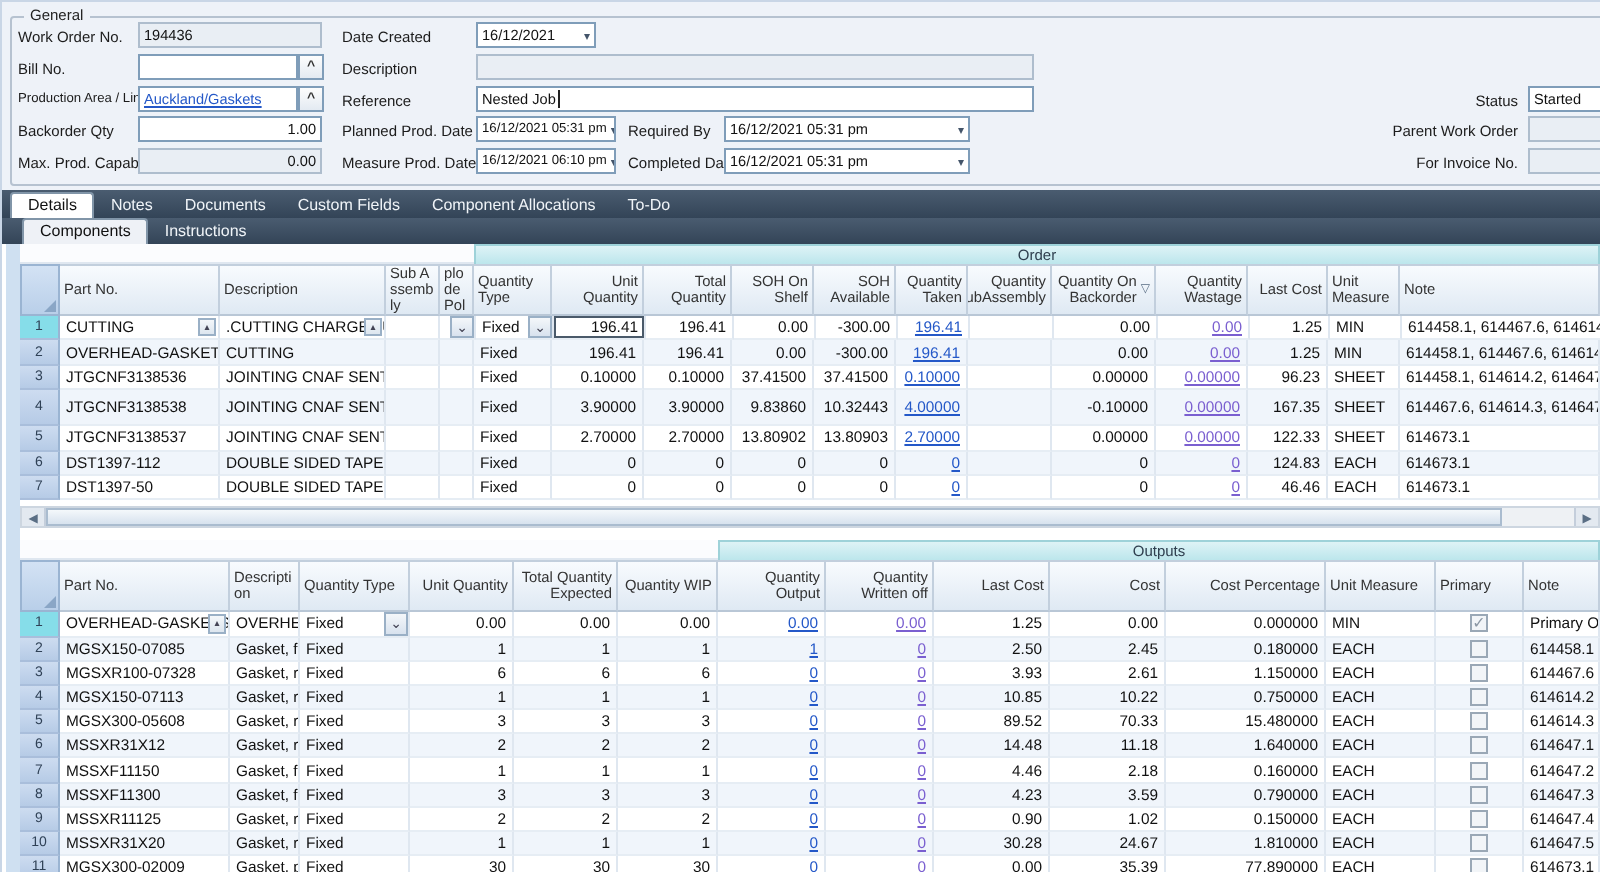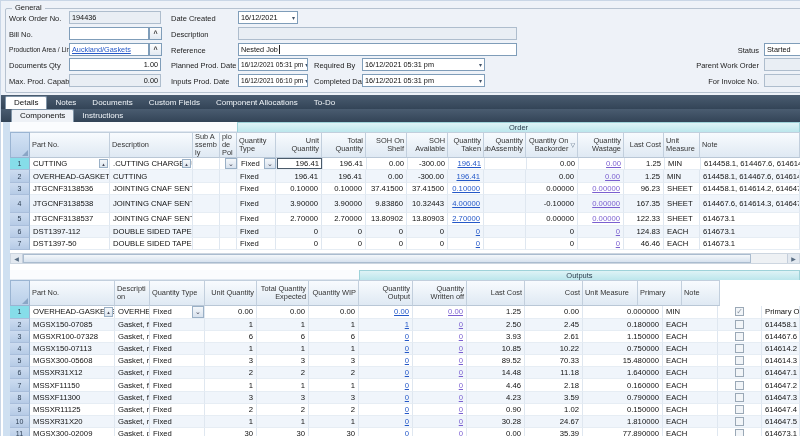--- a/index.html
+++ b/index.html
@@ -97,21 +97,21 @@
       </div>
 
     <span class="lab small" style="left:8px;top:45px">Production Area / Line</span>
     <div class="fld" style="left:68px;top:42px;width:80px">
         <span class="linktext">Auckland/Gaskets</span>
       </div>
     <div class="chevbtn" style="left:148px;top:42px">
         <span>^</span>
       </div>
 
-    <span class="lab" style="left:8px;top:60px">Documents Qty</span>
+    <span class="lab" style="left:8px;top:60px">Backorder Qty</span>
     <div class="fld num" style="left:68px;top:57px;width:92px">
         <span>1.00</span>
       </div>
 
     <span class="lab" style="left:8px;top:76px">Max. Prod. Capability</span>
     <div class="fld dis num" style="left:68px;top:73px;width:92px">
         <span>0.00</span>
       </div>
 
     <span class="lab" style="left:170px;top:13px">Date Created</span>
@@ -136,21 +136,21 @@
         <span>16/12/2021 05:31 pm</span>
         <span class="arrow">▾</span>
       </div>
 
     <span class="lab" style="left:313px;top:60px">Required By</span>
     <div class="fld" style="left:361px;top:57px;width:123px">
         <span>16/12/2021 05:31 pm</span>
         <span class="arrow">▾</span>
       </div>
 
-    <span class="lab" style="left:170px;top:76px">Inputs Prod. Date</span>
+    <span class="lab" style="left:170px;top:76px">Measure Prod. Date</span>
     <div class="fld" style="left:237px;top:73px;width:70px;font-size:6.6px">
         <span>16/12/2021 06:10 pm</span>
         <span class="arrow">▾</span>
       </div>
 
     <span class="lab" style="left:313px;top:76px">Completed Date</span>
     <div class="fld" style="left:361px;top:73px;width:123px">
         <span>16/12/2021 05:31 pm</span>
         <span class="arrow">▾</span>
       </div>
@@ -649,20 +649,23 @@
             </div>
             <div class="th r" style="width: 54px; flex: 0 0 54px;">
               <span>Quantity Written off</span>
             </div>
             <div class="th r" style="width: 58px; flex: 0 0 58px;">
               <span>Last Cost</span>
             </div>
             <div class="th r" style="width: 58px; flex: 0 0 58px;">
               <span>Cost</span>
             </div>
+            <div class="th r" style="width: 80px; flex: 0 0 80px;">
+              <span>Cost Percentage</span>
+            </div>
             <div class="th" style="width: 55px; flex: 0 0 55px;">
               <span>Unit Measure</span>
             </div>
             <div class="th" style="width: 44px; flex: 0 0 44px;">
               <span>Primary</span>
             </div>
             <div class="th" style="width: 38px; flex: 0 0 38px;">
               <span>Note</span>
             </div>
           </div>

